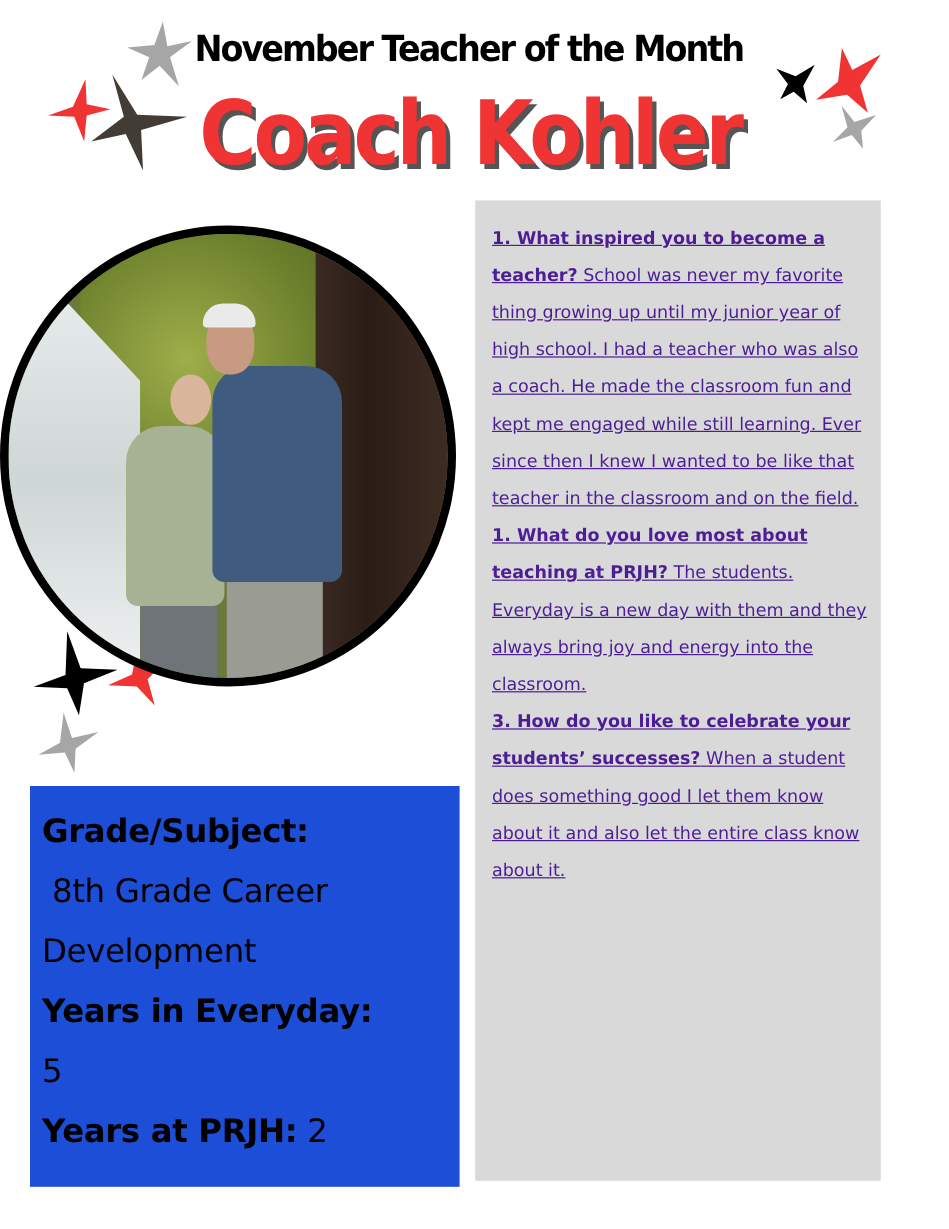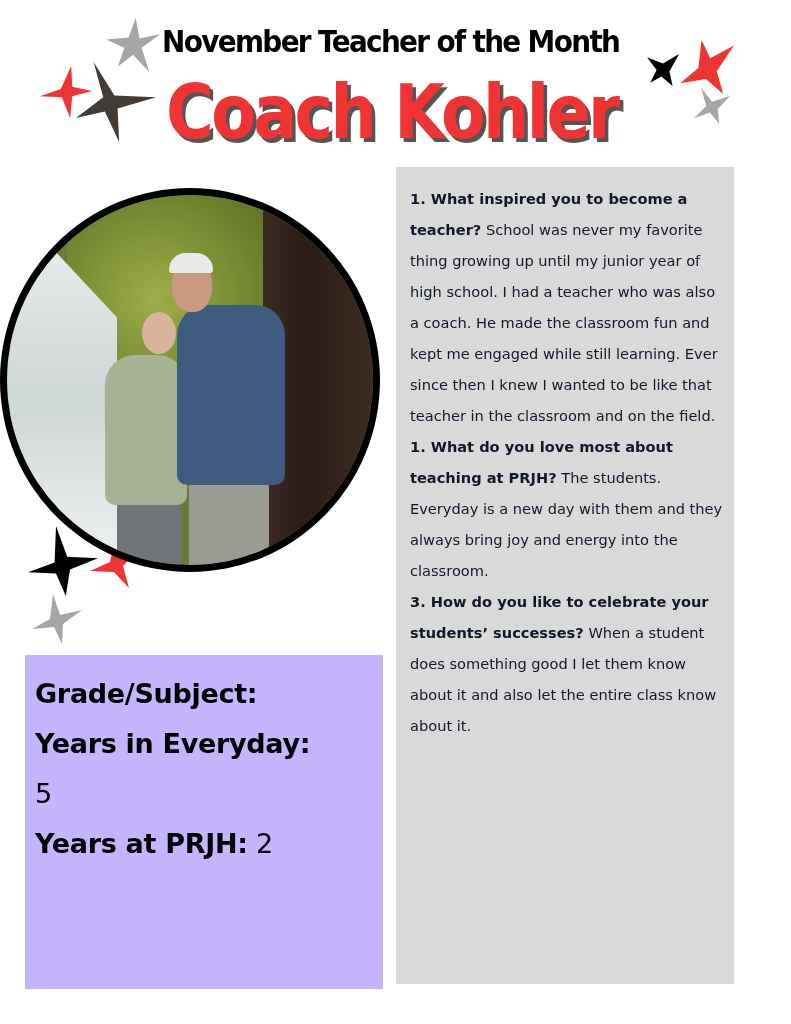--- a/index.html
+++ b/index.html
@@ -12,24 +12,24 @@
   .photo .waterfall { position:absolute; left:0; top:40px; width:110px; height:330px; background:linear-gradient(180deg,#e8ecec,#cfd6d6 50%,#eef1f1); clip-path:polygon(30% 0,100% 25%,100% 100%,0 100%,0 10%); }
   .photo .moss { position:absolute; left:60px; top:0; width:220px; height:260px; background:radial-gradient(circle at 40% 40%, #9fae4a, #6b7f2c 55%, #4f5f23); }
   .photo .tree { position:absolute; right:0; top:0; width:110px; height:380px; background:linear-gradient(90deg,#3a2a22,#2b1c17 40%,#3d2c22); }
   .photo .woman-jacket { position:absolute; left:98px; top:160px; width:82px; height:150px; background:#a7b294; border-radius:30px 30px 10px 10px; }
   .photo .woman-head { position:absolute; left:135px; top:117px; width:34px; height:42px; background:#d9b59c; border-radius:50%; }
   .photo .woman-pants { position:absolute; left:110px; top:300px; width:64px; height:90px; background:#6e7478; }
   .photo .man-jacket { position:absolute; left:170px; top:110px; width:108px; height:180px; background:#405b80; border-radius:30px 30px 10px 10px; }
   .photo .man-head { position:absolute; left:165px; top:65px; width:40px; height:52px; background:#c99a82; border-radius:45%; }
   .photo .man-cap { position:absolute; left:162px; top:58px; width:44px; height:20px; background:#eaeaea; border-radius:20px 20px 4px 4px; }
   .photo .man-pants { position:absolute; left:182px; top:280px; width:80px; height:110px; background:#9a9c94; }
-  .info-box { left:25px; top:655px; width:358px; height:334px; background:#c4b5fd; box-sizing:border-box; padding:14px 12px 0 10px; color:#000; }
+  .info-box { left:25px; top:655px; width:358px; height:334px; background:#1d4ed8; box-sizing:border-box; padding:14px 12px 0 10px; color:#000; }
   .info-box .lbl { font-weight:bold; font-size:27px; line-height:50px; white-space:nowrap; letter-spacing:-0.3px; }
   .info-box .val { font-size:27px; line-height:50px; white-space:nowrap; letter-spacing:-0.3px; }
-  .qa-box { left:396px; top:167px; width:338px; height:817px; background:#d9d9d9; box-sizing:border-box; padding:16px 10px 0 14px; font-size:14.6px; line-height:31px; color:#0f172a; }
+  .qa-box { left:396px; top:167px; width:338px; height:817px; background:#d9d9d9; box-sizing:border-box; padding:16px 10px 0 14px; font-size:14.6px; line-height:31px; color:#4c1d95;text-decoration:underline; }
   .qa-box p { margin:0; }
   .qa-box .q { font-weight:bold; }
 </style>
 </head>
 <body>
 
 <svg class="star" style="left:106px;top:18px" width="54" height="54" viewBox="0 0 100 100">
     <polygon points="55,0 62,38 100,30 66,55 80,100 50,68 22,90 34,55 0,40 42,36" fill="#a6a6a6"></polygon>
   </svg>
 <svg class="star" style="left:40px;top:66px" width="52" height="52" viewBox="0 0 100 100">
@@ -68,20 +68,22 @@
   <div class="woman-jacket"></div>
   <div class="woman-head"></div>
   <div class="man-pants"></div>
   <div class="man-jacket"></div>
   <div class="man-head"></div>
   <div class="man-cap"></div>
 </div>
 
 <div class="abs info-box">
   <div class="lbl">Grade/Subject:</div>
+  <div class="val" style="white-space:pre"> 8th Grade Career</div>
+  <div class="val">Development</div>
   <div class="lbl">Years in Everyday:</div>
   <div class="val">5</div>
   <div><span class="lbl">Years at PRJH:</span><span class="val" style="white-space:pre"> 2</span></div>
 </div>
 
 <div class="abs qa-box">
   <p><span class="q">1. What inspired you to become a teacher?</span><span> School was never my favorite thing growing up until my junior year of high school. I had a teacher who was also a coach. He made the classroom fun and kept me engaged while still learning. Ever since then I knew I wanted to be like that teacher in the classroom and on the field.</span></p>
   <p><span class="q">1. What do you love most about teaching at PRJH?</span><span> The students. Everyday is a new day with them and they always bring joy and energy into the classroom.</span></p>
   <p><span class="q">3. How do you like to celebrate your students’ successes?</span><span> When a student does something good I let them know about it and also let the entire class know about it.</span></p>
 </div>

